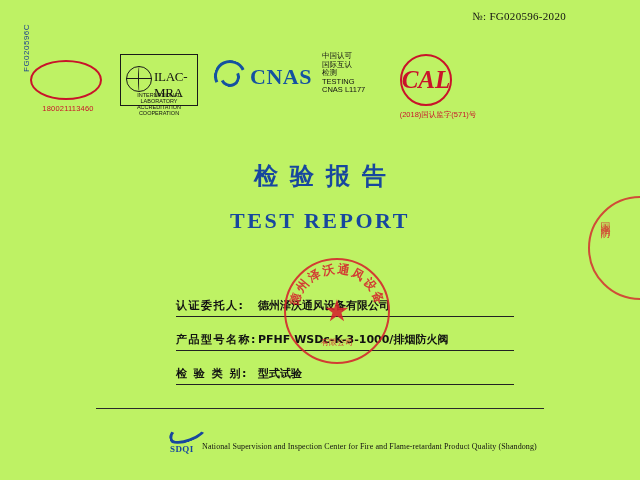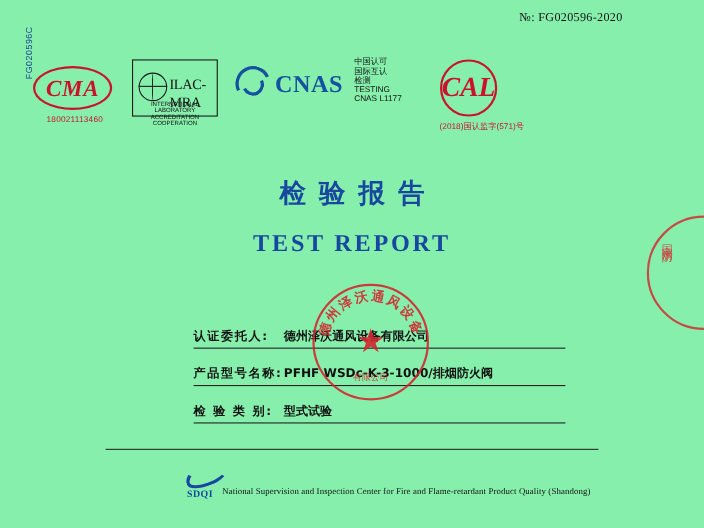--- a/index.html
+++ b/index.html
@@ -10,21 +10,21 @@
   body {
     width: 640px;
     height: 480px;
     font-family: "Liberation Sans", sans-serif;
     overflow: hidden;
   }
   .page {
     position: relative;
     width: 640px;
     height: 480px;
-    background: #86efac;
+    background: #bef264;
     box-sizing: border-box;
   }
 
   
   .serial {
     position: absolute;
     top: 10px;
     right: 74px;
     font-family: "Liberation Serif", serif;
     font-size: 11px;
@@ -456,21 +456,20 @@
     <span>№:</span>
     <span>FG020596-2020</span>
   </div>
 
   <div class="logos">
 
     <div class="vert-code">FG020596C</div>
 
     <div class="cma">
       <div class="ring"></div>
-      <div class="txt">CMA</div>
       <div class="num">180021113460</div>
     </div>
 
     <div class="ilac">
       <div class="box"></div>
       <div class="globe"></div>
       <div class="main">ILAC-MRA</div>
       <div class="sub">INTERNATIONAL LABORATORY ACCREDITATION COOPERATION</div>
     </div>
 

